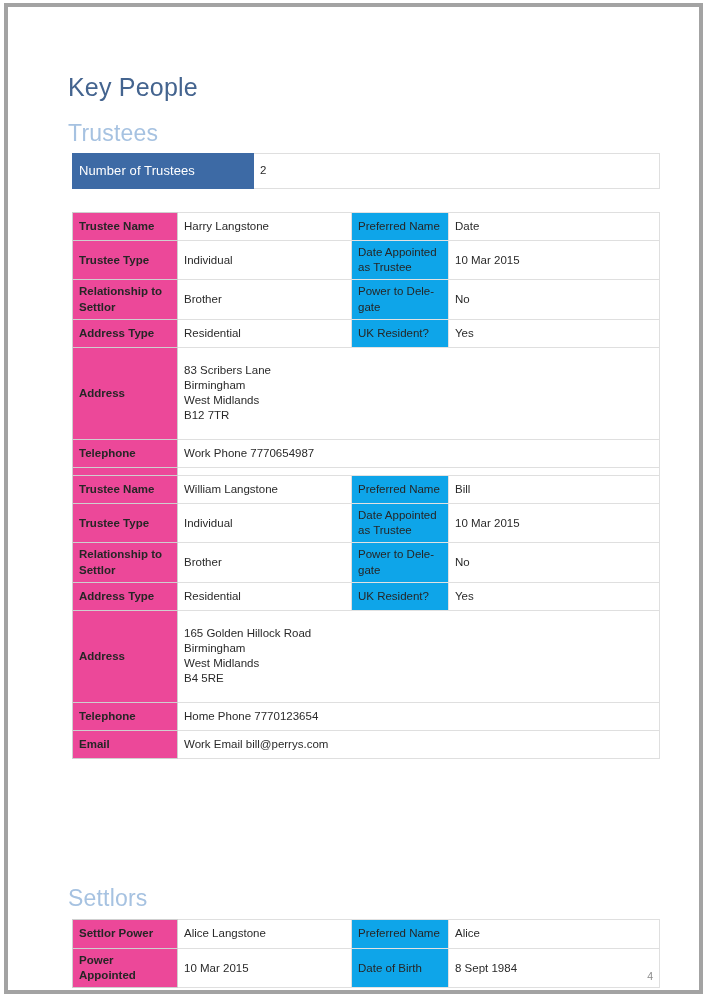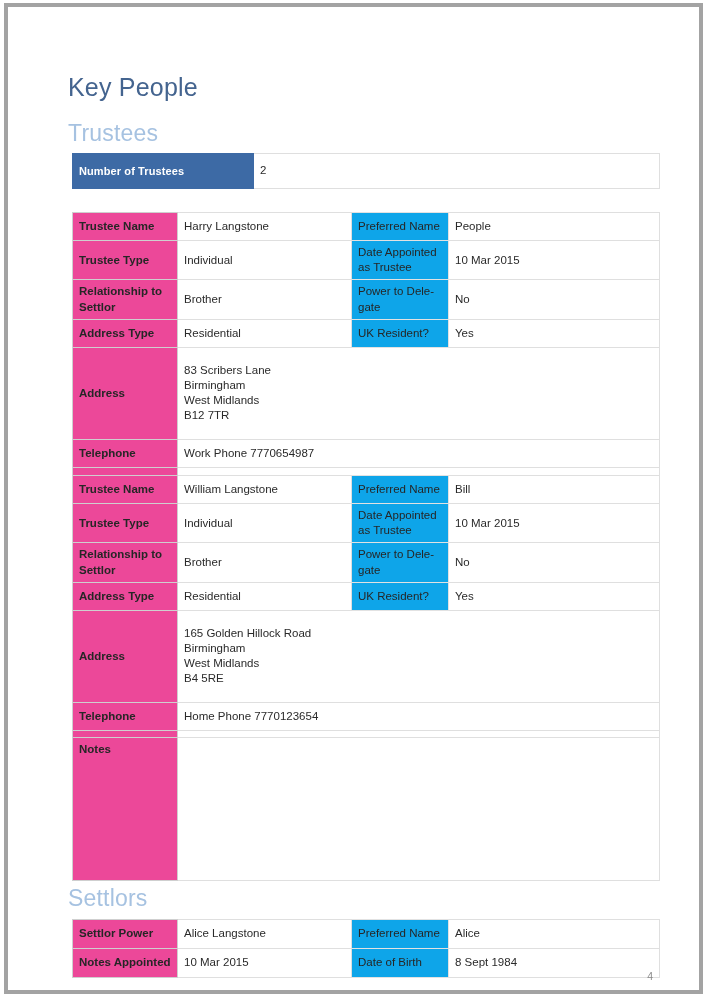--- a/index.html
+++ b/index.html
@@ -87,22 +87,22 @@
     background: #ffffff;
   }
 
   
   #tbl-count { top: 146px; }
   #tbl-count td { height: 26px; }
   #tbl-count .bluehdr {
     background: #3d6aa5;
     border: 1px solid #3d6aa5;
     color: #ffffff;
-    font-weight: bold;
-    font-size: 11px;
+    font-weight: normal;
+    font-size: 13px;
     letter-spacing: 0.1px;
   }
 
   
   #tbl-trustee-0 { top: 205px; }
   #tbl-trustee-1 { top: 468px; }
   .r-name td   { height: 19px; }
   .r-type td   { height: 29px; }
   .r-rel td    { height: 29px; }
   .r-addrt td  { height: 19px; }
@@ -163,21 +163,21 @@
           <col style="width:105px">
           <col style="width:174px">
           <col style="width:97px">
           <col style="width:211px">
         </colgroup>
       <tbody>
         <tr class="r-name">
           <td class="lbl">Trustee Name</td>
           <td class="val">Harry Langstone</td>
           <td class="lbl2">Preferred Name</td>
-          <td class="val">People</td>
+          <td class="val">Date</td>
         </tr>
         <tr class="r-type">
           <td class="lbl">Trustee Type</td>
           <td class="val">Individual</td>
           <td class="lbl2">Date Appointed as Trustee</td>
           <td class="val">10 Mar 2015</td>
         </tr>
         <tr class="r-rel">
           <td class="lbl">Relationship to Settlor</td>
           <td class="val">Brother</td>
@@ -251,51 +251,39 @@
           <td class="lbl">Telephone</td>
           <td class="val" colspan="3">Home Phone 7770123654</td>
         </tr>
         <tr class="r-email">
           <td class="lbl">Email</td>
           <td class="val" colspan="3">Work Email bill@perrys.com</td>
         </tr>
       </tbody>
     </table>
 
-    <table class="tbl" id="tbl-notes">
-      <colgroup>
-          <col style="width:105px">
-          <col style="width:482px">
-        </colgroup>
-      <tbody>
-        <tr>
-          <td class="lbl">Notes</td>
-          <td class="val"></td>
-        </tr>
-      </tbody>
-    </table>
 
     <div class="h2" id="h2-settlors">Settlors</div>
 
     <table class="tbl" id="tbl-settlor">
       <colgroup>
           <col style="width:105px">
           <col style="width:174px">
           <col style="width:97px">
           <col style="width:211px">
         </colgroup>
       <tbody>
         <tr>
           <td class="lbl">Settlor Power</td>
           <td class="val">Alice Langstone</td>
           <td class="lbl2">Preferred Name</td>
           <td class="val">Alice</td>
         </tr>
         <tr>
-          <td class="lbl">Notes Appointed</td>
+          <td class="lbl">Power Appointed</td>
           <td class="val">10 Mar 2015</td>
           <td class="lbl2">Date of Birth</td>
           <td class="val">8 Sept 1984</td>
         </tr>
       </tbody>
     </table>
 
     <div class="pageno">4</div>
 
   </div>

